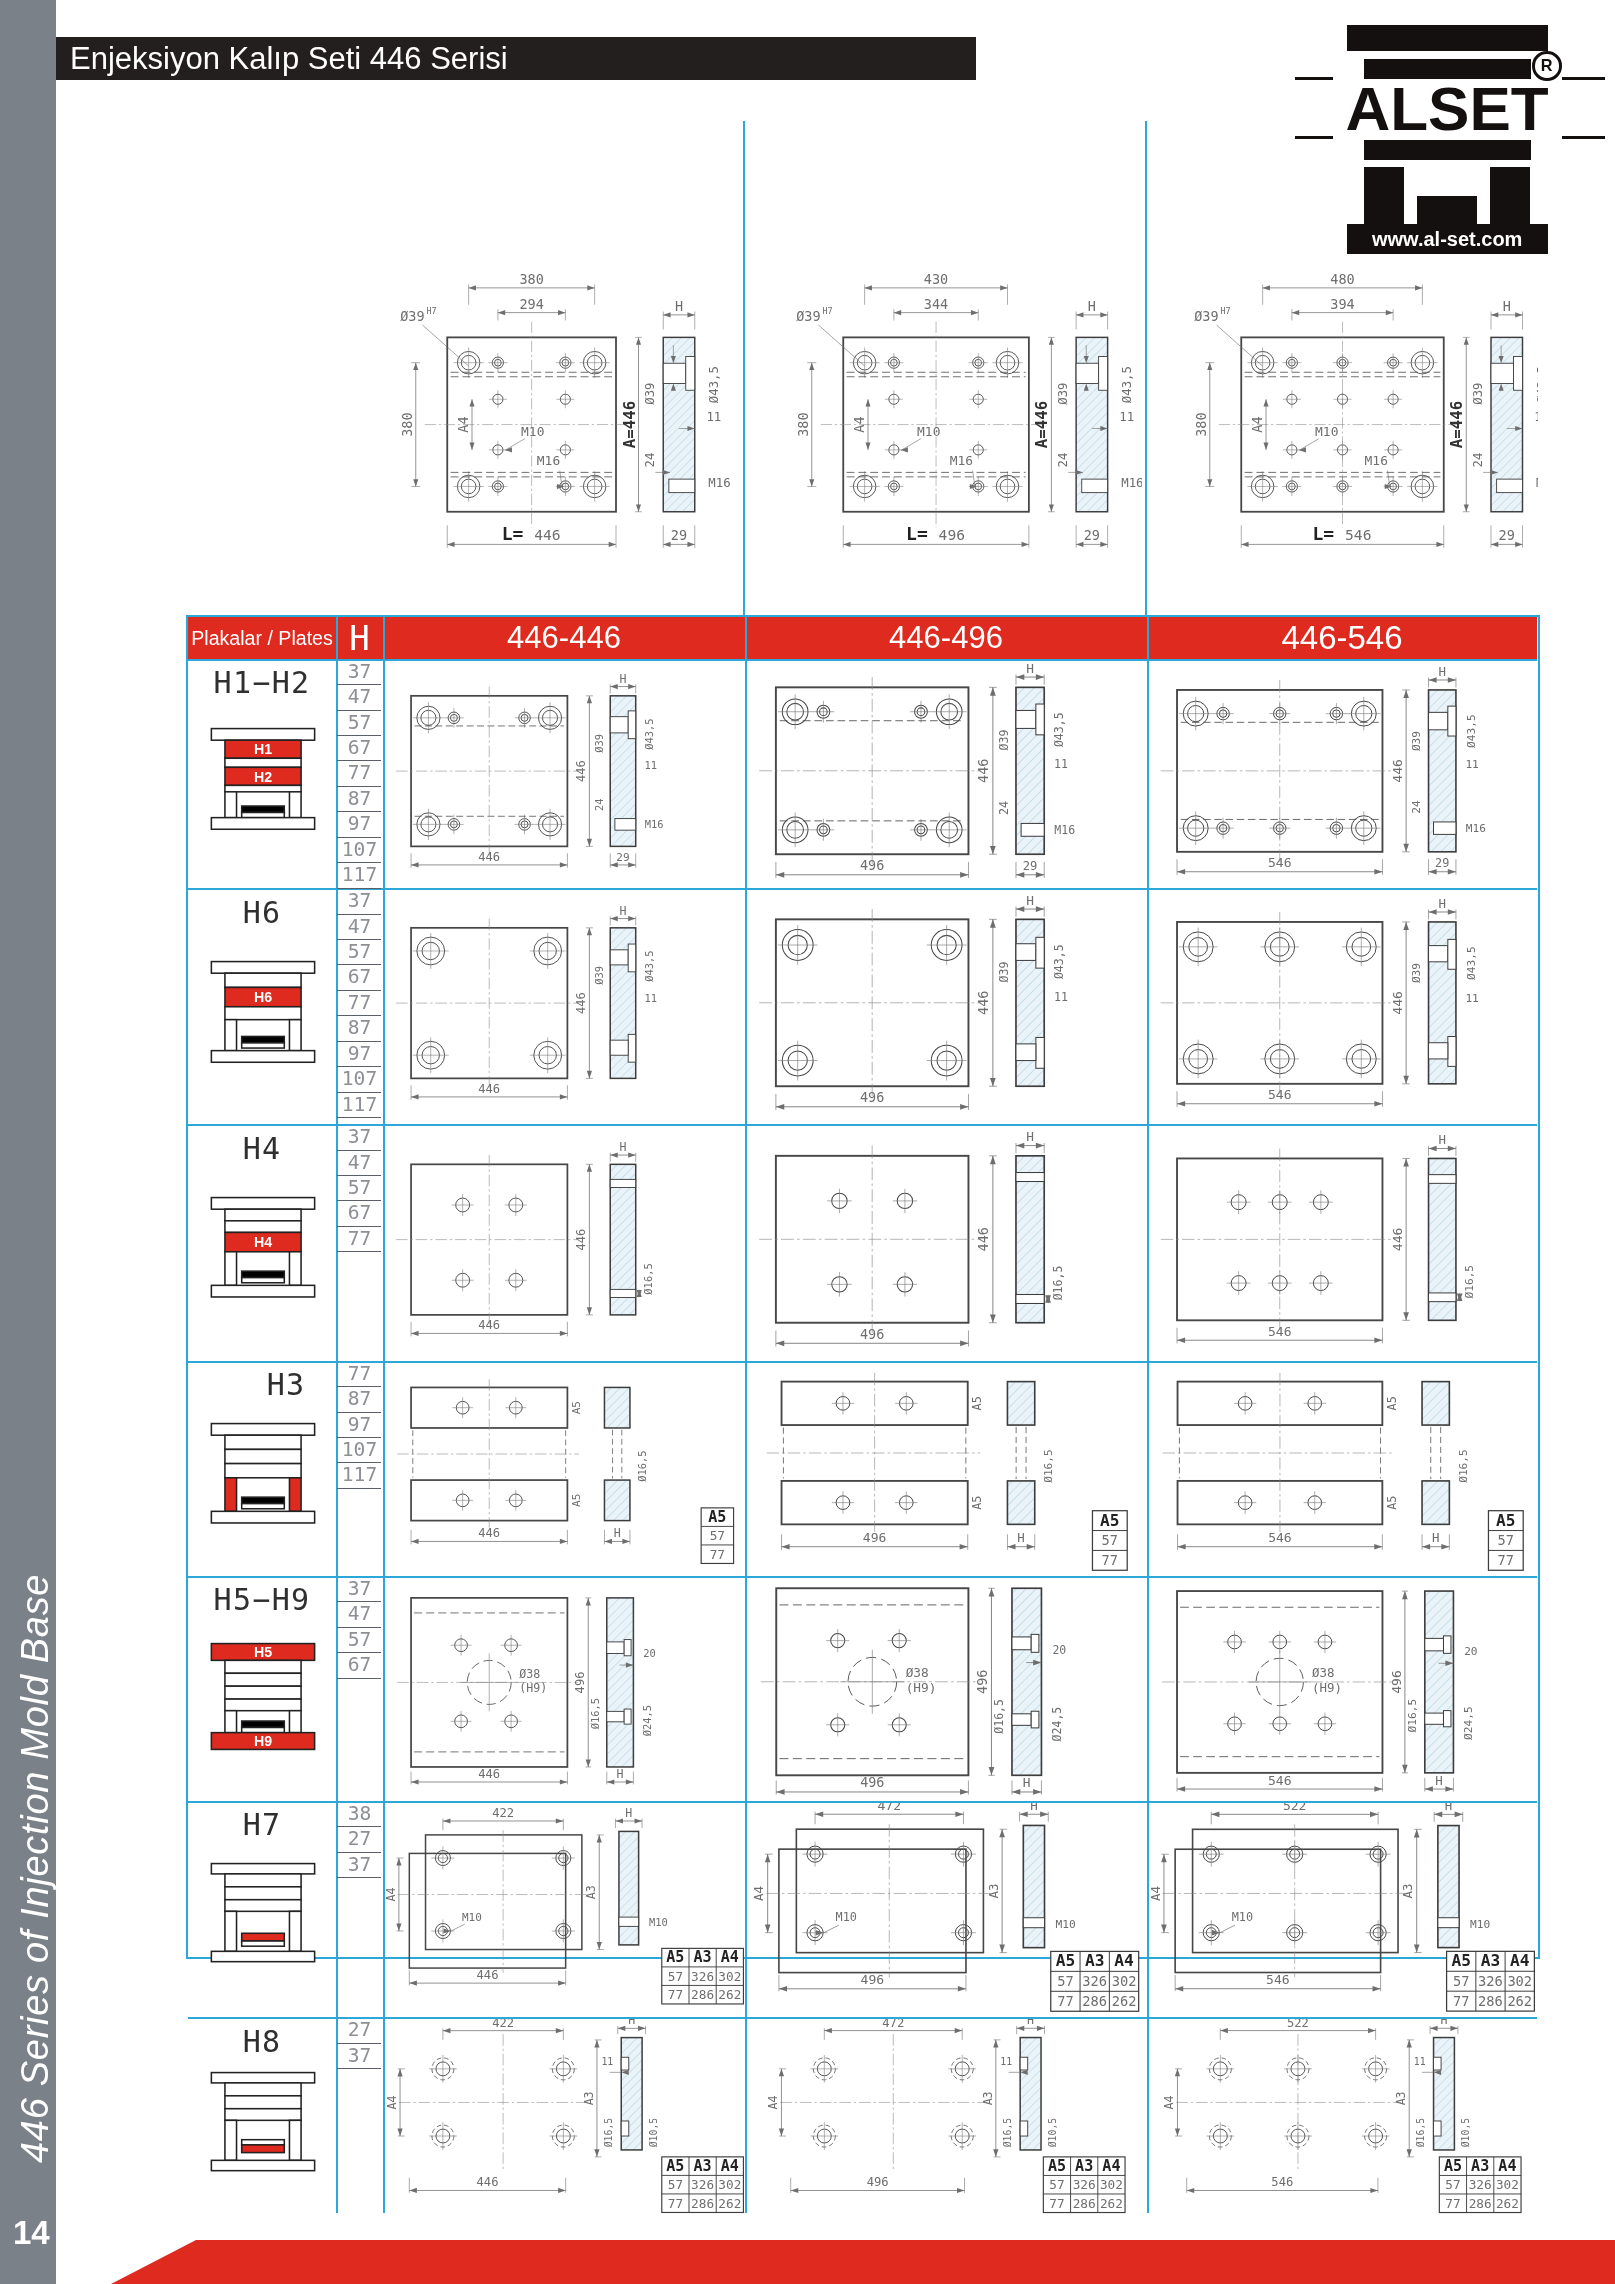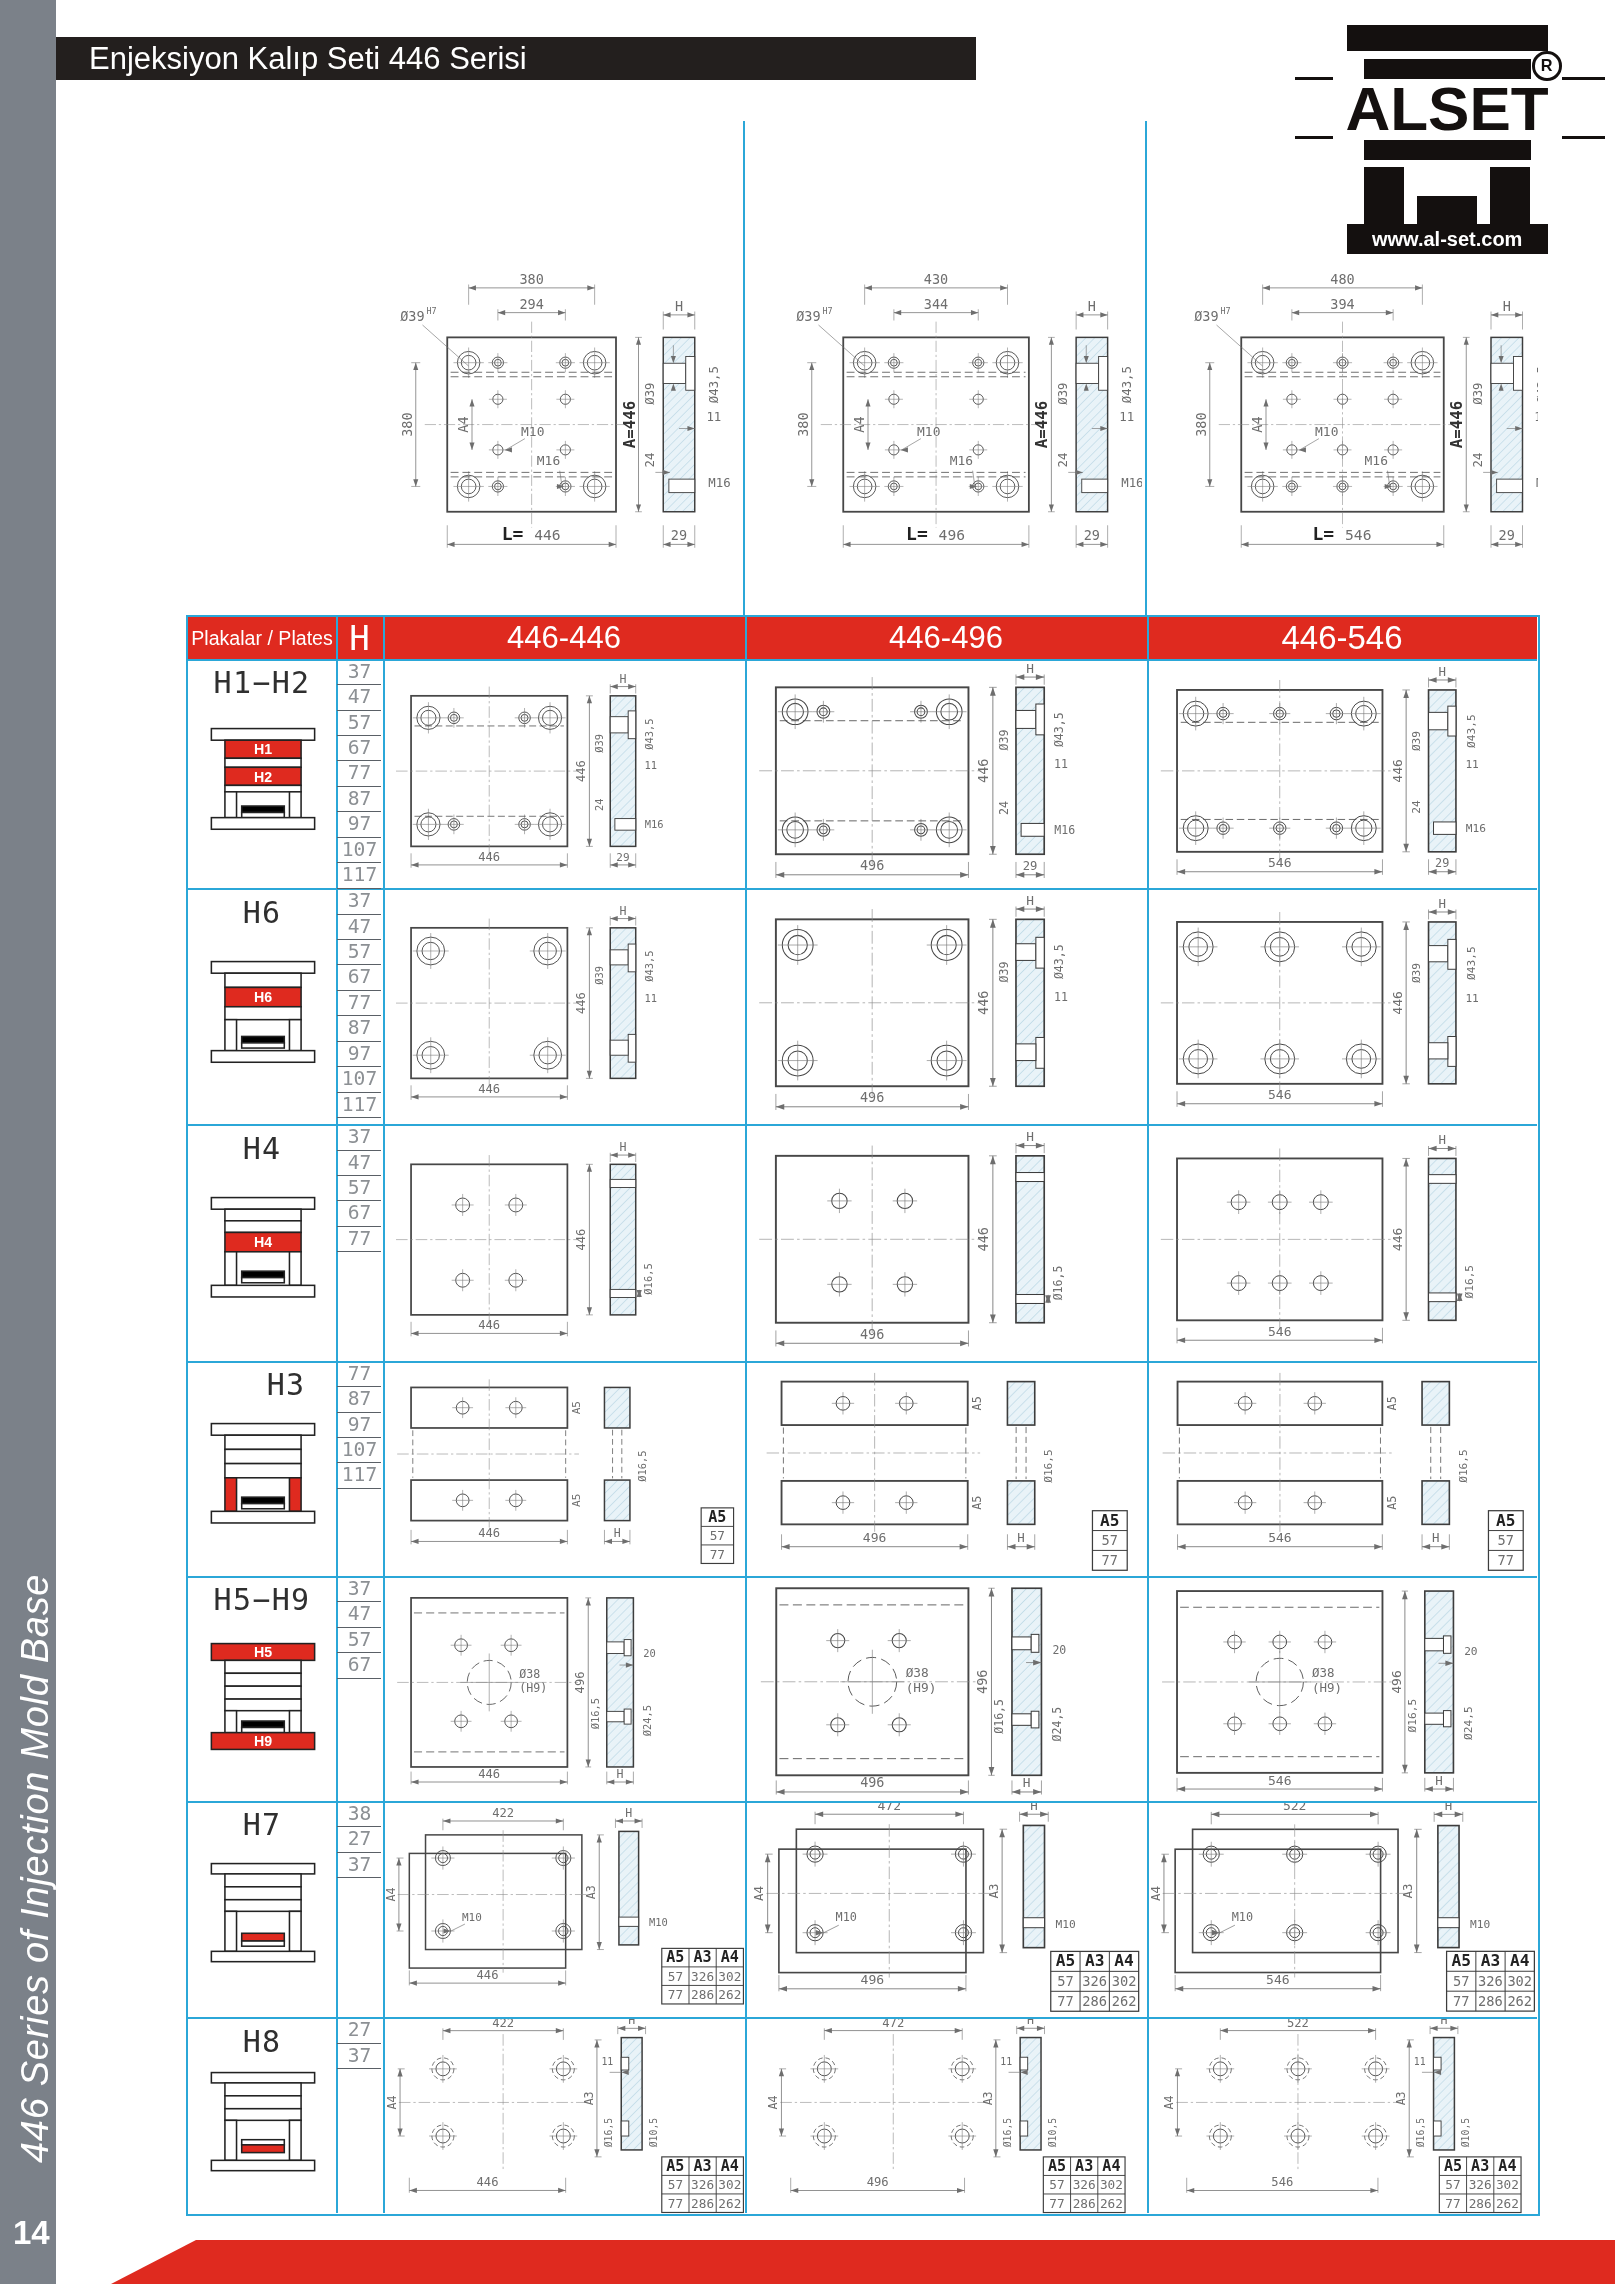--- a/index.html
+++ b/index.html
@@ -6,39 +6,39 @@
   #page{position:relative;width:1616px;height:2284px;background:#ffffff;overflow:hidden;
         font-family:"Liberation Sans",sans-serif;}
   .abs{position:absolute;}
   
   #sidebar{left:0;top:0;width:56px;height:2284px;background:#7b8189;}
   #sidebar-text{position:absolute;left:14.3px;top:2163px;transform:rotate(-90deg);transform-origin:0 0;
       font-size:38px;font-style:italic;color:#fff;white-space:nowrap;letter-spacing:0.7px;}
   #page-num{position:absolute;left:13px;top:2214px;color:#fff;font-weight:bold;font-size:33px;text-align:center;}
   
   #title-bar{left:56px;top:37px;width:920px;height:43px;background:#231f1e;color:#fff;
-      font-size:31px;display:flex;align-items:center;padding-left:33px;box-sizing:border-box;}
+      font-size:31px;display:flex;align-items:center;padding-left:14px;box-sizing:border-box;}
   
   #logo{left:1335px;top:25px;width:224px;height:219px;}
   .lb{position:absolute;background:#14100f;}
   #logo-reg{position:absolute;left:197px;top:26px;width:23.5px;height:23.5px;border:3.3px solid #14100f;
       border-radius:50%;background:#fff;color:#14100f;font-size:16.3px;font-weight:bold;
       display:flex;align-items:center;justify-content:center;}
   #logo-brand{position:absolute;left:0;top:53px;width:224px;text-align:center;color:#14100f;
       font-size:62px;font-weight:bold;letter-spacing:0px;line-height:1;}
   #logo-url{position:absolute;left:11.7px;top:199px;width:201px;height:30px;background:#14100f;color:#fff;
       font-size:20px;font-weight:bold;display:flex;align-items:center;justify-content:center;}
   .hl{position:absolute;height:3.3px;background:#14100f;}
   
   #e446{left:39px;top:396px;width:259px;height:112px;background:#df2a1f;border-radius:19.6px;
       display:flex;align-items:center;justify-content:center;color:#fff;font-size:69px;letter-spacing:1.3px;}
   
   .vtop{position:absolute;width:2px;background:#2ba7d8;}
   
-  #table{left:186px;top:615px;width:1354px;height:1601px;border:2.6px solid #2ba7d8;box-sizing:border-box;}
+  #table{left:186px;top:615px;width:1354px;height:1344px;border:2.6px solid #2ba7d8;box-sizing:border-box;}
   #hdr{position:absolute;left:0;top:0;width:1349px;height:42px;background:#df2a1f;}
   .hcell{position:absolute;top:0;height:42px;display:flex;align-items:center;justify-content:center;
       color:#fff;}
   .vline{position:absolute;top:0;width:2px;height:1596px;background:#2ba7d8;}
   .hline{position:absolute;left:0;width:1349px;height:2px;background:#2ba7d8;}
   .hsep{position:absolute;height:1.3px;background:#5a6066;}
   .hval{position:absolute;display:flex;align-items:center;justify-content:center;
       font-family:"DejaVu Sans Mono",monospace;color:#8c9094;font-size:19.6px;}
   .rowname{position:absolute;text-align:center;font-family:"DejaVu Sans Mono",monospace;
       color:#2f2f2f;font-size:30px;letter-spacing:1.3px;}

